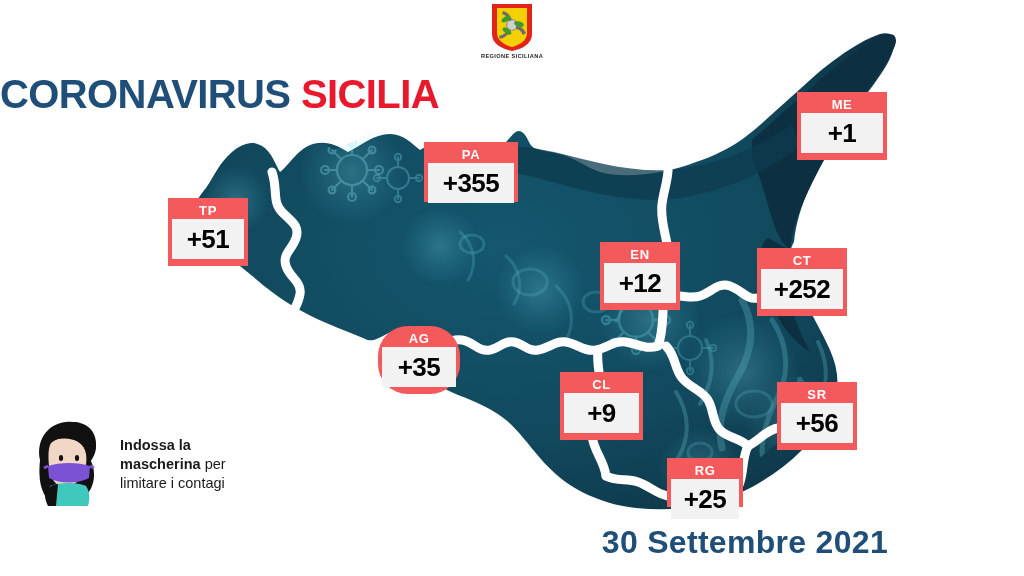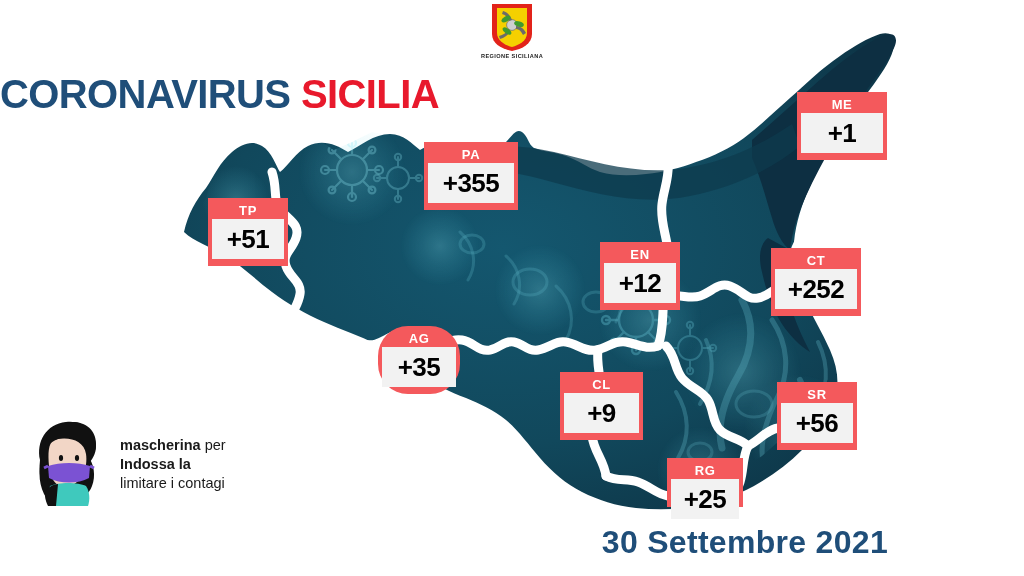--- a/index.html
+++ b/index.html
@@ -423,41 +423,41 @@
         <ellipse cx="18" cy="29" rx="5" ry="2.6" transform="rotate(36 18 29)"></ellipse>
       </g>
     </svg>
     <div class="emblem-caption">REGIONE SICILIANA</div>
   </div>
 
   <div class="title">
     <span class="t-blue">CORONAVIRUS</span><span>&nbsp;</span><span class="t-red">SICILIA</span>
   </div>
 
-  <div class="prov" style="left:168px; top:198px; width:80px; height:68px;margin-left:40px;">
+  <div class="prov" style="left:168px; top:198px; width:80px; height:68px;">
     <div class="code">TP</div>
     <div class="val">+51</div>
   </div>
 
-  <div class="prov" style="left:424px; top:142px; width:94px; height:68px;">
+  <div class="prov" style="left:424px; top:142px; width:94px; height:60px;">
     <div class="code">PA</div>
     <div class="val">+355</div>
   </div>
 
   <div class="prov" style="left:777px; top:92px; width:90px; height:68px;margin-left:20px;">
     <div class="code">ME</div>
     <div class="val">+1</div>
   </div>
 
   <div class="prov" style="left:600px; top:242px; width:80px; height:68px;">
     <div class="code">EN</div>
     <div class="val">+12</div>
   </div>
 
-  <div class="prov" style="left:757px; top:248px; width:90px; height:68px;margin-left:14px;">
+  <div class="prov" style="left:757px; top:248px; width:90px; height:68px;">
     <div class="code">CT</div>
     <div class="val">+252</div>
   </div>
 
   <div class="prov" style="left:378px; top:326px; width:82px; height:68px;border-radius:30px;">
     <div class="code">AG</div>
     <div class="val">+35</div>
   </div>
 
   <div class="prov" style="left:560px; top:372px; width:83px; height:68px;">
@@ -495,21 +495,21 @@
       <ellipse cx="35" cy="42" rx="2.1" ry="3" fill="#111111"></ellipse>
       <ellipse cx="51" cy="42" rx="2.1" ry="3" fill="#111111"></ellipse>
 
       <path d="M22,50 C34,46 52,46 64,50 L63,62 C52,68 34,68 23,62 Z" fill="#7b52d3"></path>
       <path d="M22,50 L18,52 M64,50 L68,52" stroke="#7b52d3" stroke-width="3"></path>
 
       <path d="M24,70 C32,66 52,66 60,70 C64,76 64,84 62,90 L26,90 C23,84 22,76 24,70 Z" fill="#3fc9bd"></path>
       <path d="M20,74 C24,70 28,68 32,68 L30,90 L22,90 C19,84 18,78 20,74 Z" fill="#111111"></path>
     </svg>
     <div class="mask-text">
+      <div><span class="b">Indossa la</span></div>
       <div><span class="b">mascherina</span><span> per</span></div>
-      <div><span class="b">Indossa la</span></div>
       <div><span>limitare i contagi</span></div>
     </div>
   </div>
 
   <div class="date">30 Settembre 2021</div>
 
 </div>
 
 </body></html>

